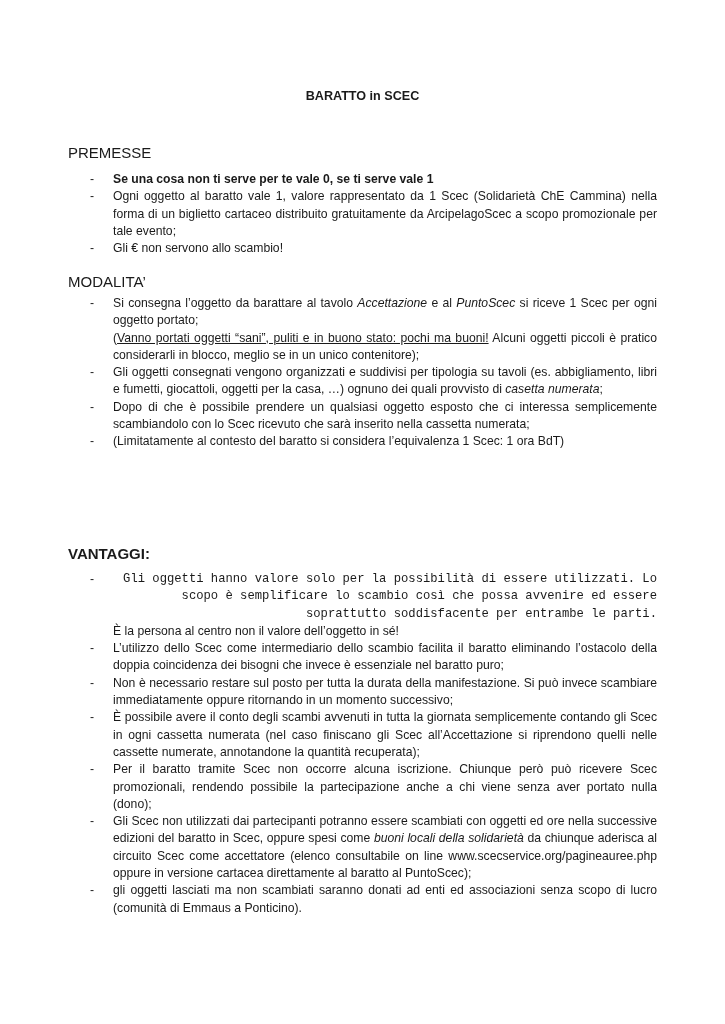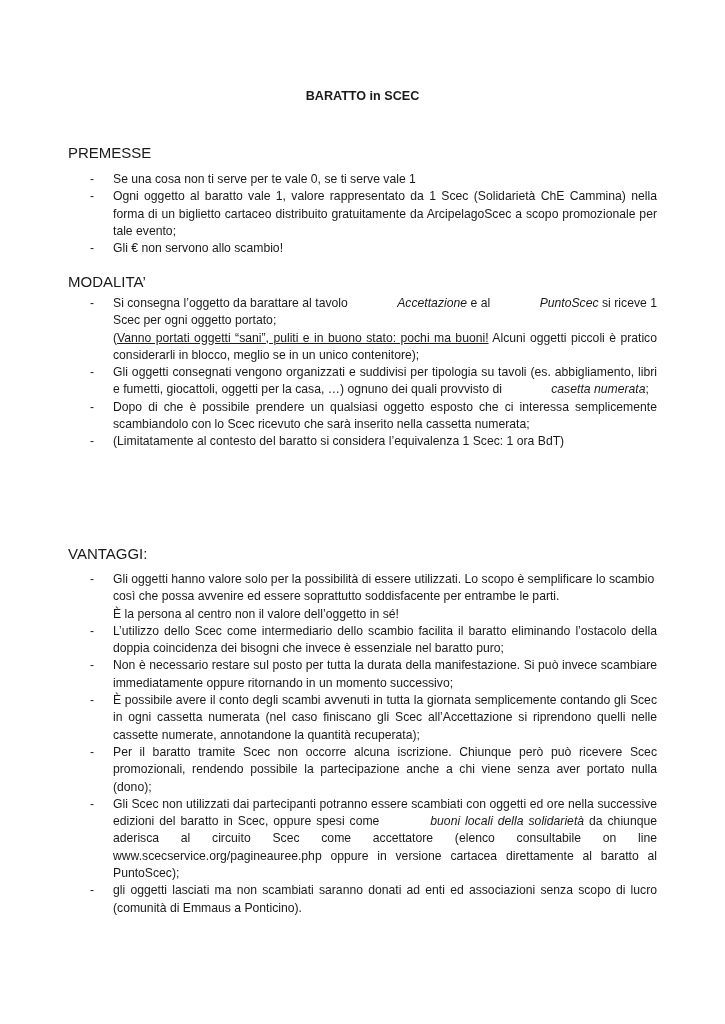--- a/index.html
+++ b/index.html
@@ -10,22 +10,22 @@
   }
   .page { position: absolute; left: 0; top: 0; width: 574px; height: 1024px; }
   .title {
     position: absolute; top: 88px; left: 0; width: 725px; text-align: center;
     font-weight: bold; font-size: 12.6px;
   }
   .heading { position: absolute; left: 68px; font-size: 15px; }
   ul.list { position: absolute; left: 68px; width: 589px; margin: 0; padding: 0; list-style: none; }
   ul.list li { position: relative; padding-left: 45px; text-align: justify; margin: 0; }
   ul.list li .dash { position: absolute; left: 22px; top: 0; }
-  .b { font-weight: normal; }
-  .i { font-style: italic; margin-left: 46px; }
+  .b { font-weight: bold; }
+  .i { font-style: italic; }
   .u { text-decoration: underline; }
   p.sub { margin: 0; }
 </style>
 </head>
 <body>
 
 <div class="page">
 
   <div class="title">BARATTO in SCEC</div>
 
@@ -63,25 +63,25 @@
     <li>
       <span class="dash">-</span>
       <span>Dopo di che è possibile prendere un qualsiasi oggetto esposto che ci interessa semplicemente scambiandolo con lo Scec ricevuto che sarà inserito nella cassetta numerata;</span>
     </li>
     <li>
       <span class="dash">-</span>
       <p class="sub">(Limitatamente al contesto del baratto si considera l’equivalenza 1 Scec: 1 ora BdT)</p>
     </li>
   </ul>
 
-  <div class="heading" style="top:545px;">VANTAGGI:</div>
+  <div class="heading" style="top:545px;font-weight:bold;">VANTAGGI:</div>
   <ul class="list" style="top:571px;">
     <li>
       <span class="dash">-</span>
-      <p class="sub" style="text-align:left;">Gli oggetti hanno valore solo per la possibilità di essere utilizzati. Lo scopo è semplificare lo scambio così che possa avvenire ed essere soprattutto soddisfacente per entrambe le parti.</p>
+      <p class="sub" style="text-align:right;font-family:Liberation Mono, monospace;">Gli oggetti hanno valore solo per la possibilità di essere utilizzati. Lo scopo è semplificare lo scambio così che possa avvenire ed essere soprattutto soddisfacente per entrambe le parti.</p>
       <p class="sub">È la persona al centro non il valore dell’oggetto in sé!</p>
     </li>
     <li>
       <span class="dash">-</span>
       <span>L’utilizzo dello Scec come intermediario dello scambio facilita il baratto eliminando l’ostacolo della doppia coincidenza dei bisogni che invece è essenziale nel baratto puro;</span>
     </li>
     <li>
       <span class="dash">-</span>
       <span>Non è necessario restare sul posto per tutta la durata della manifestazione. Si può invece scambiare immediatamente oppure ritornando in un momento successivo;</span>
     </li>

